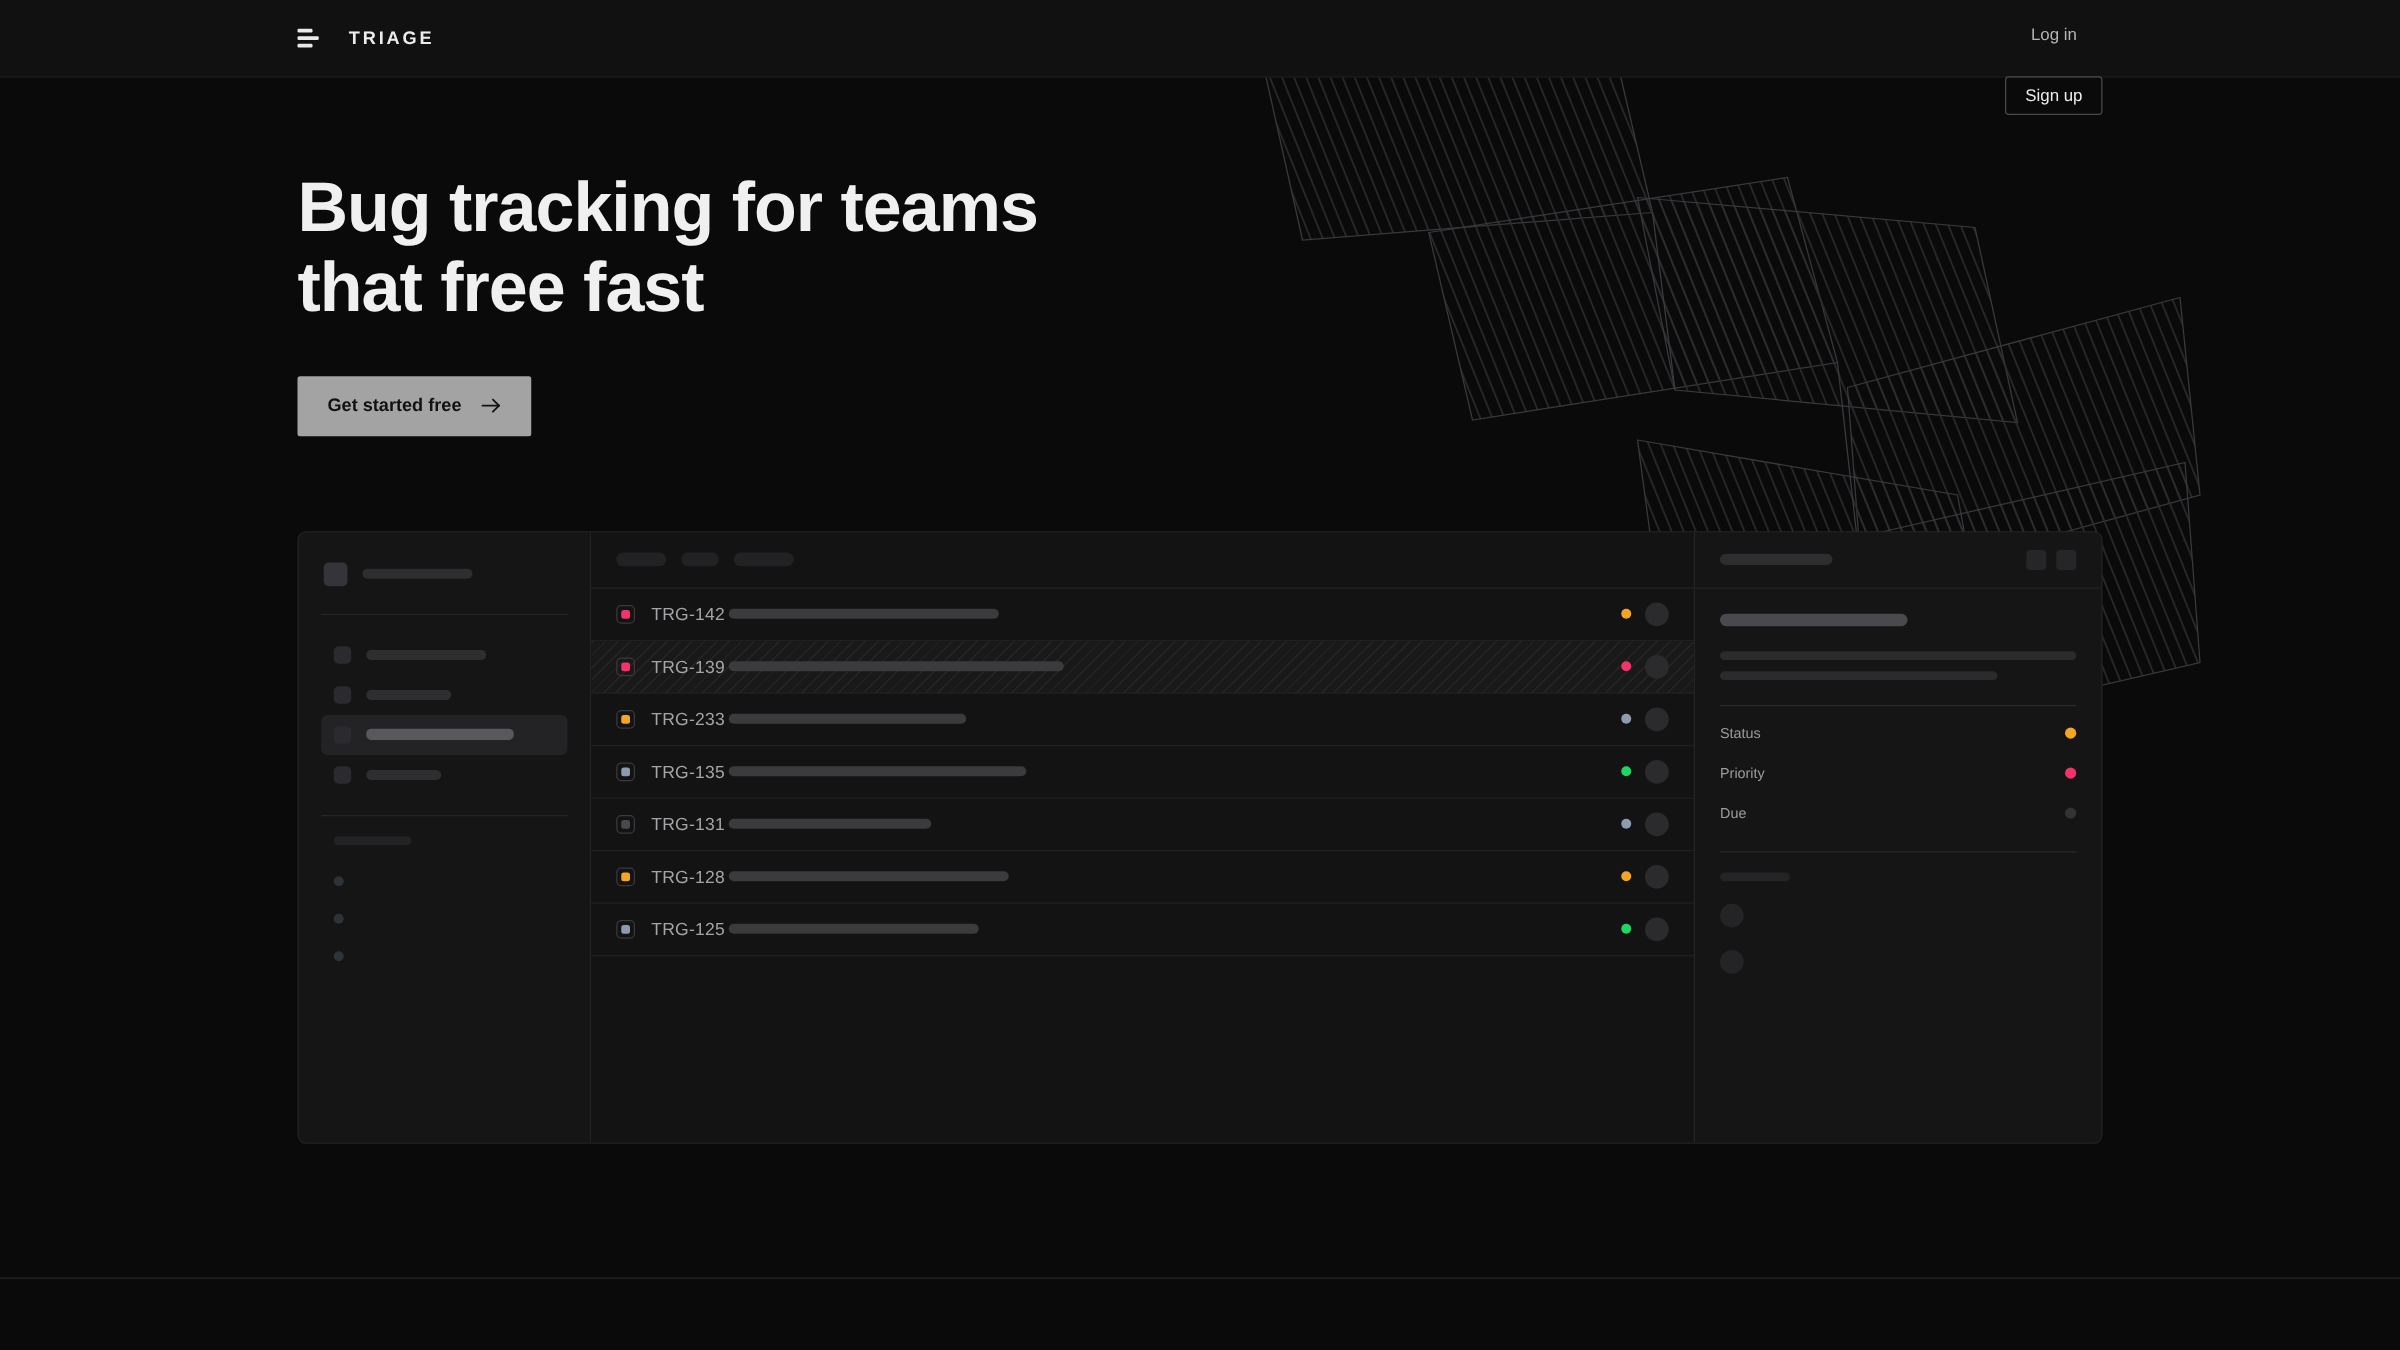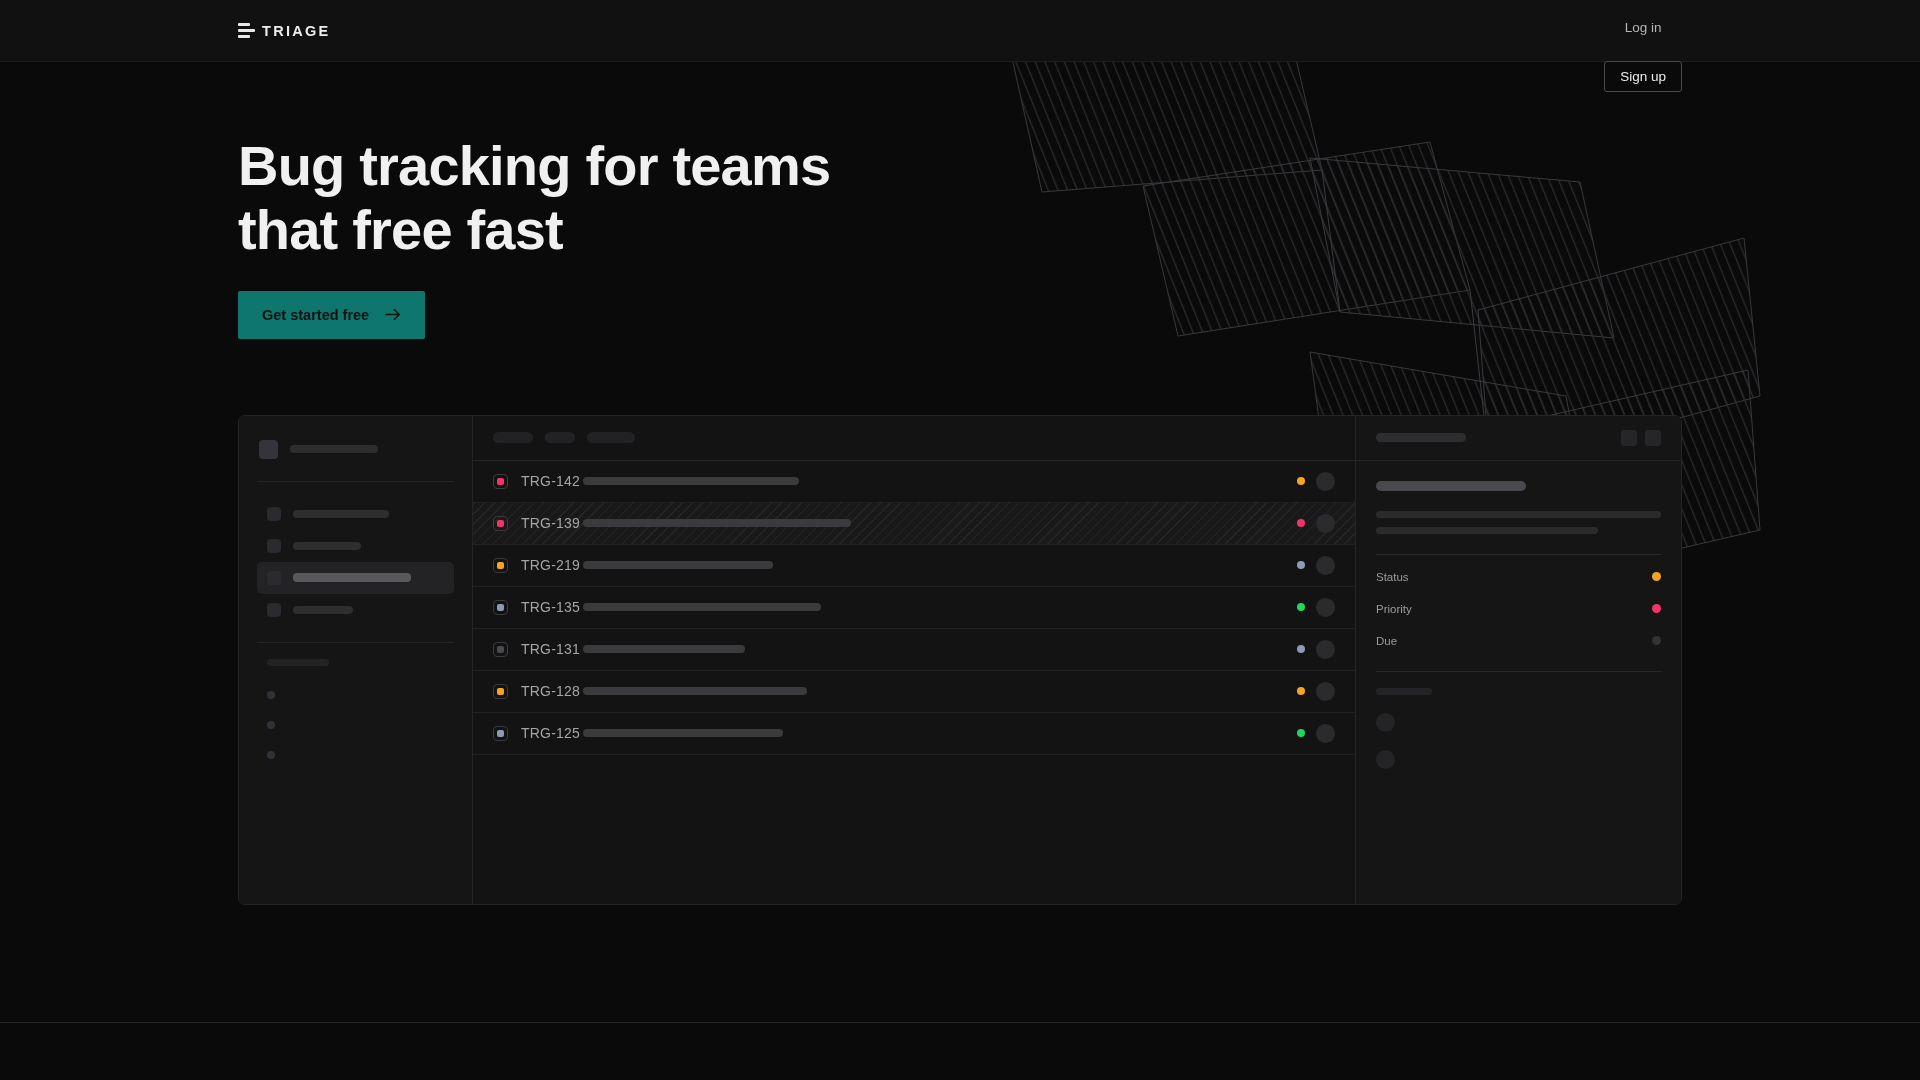--- a/index.html
+++ b/index.html
@@ -39,21 +39,21 @@
     background: #111112;
     border-bottom: 1px solid #1c1c1e;
     display: flex;
     align-items: center;
     padding: 0 238px;
   }
 
   .brand {
     display: flex;
     align-items: center;
-    gap: 7px;
+    gap: 24px;
     cursor: pointer;
   }
   .brand-mark {
     display: flex;
     flex-direction: column;
     gap: 3px;
     width: 17px;
   }
   .brand-mark i {
     display: block;
@@ -119,25 +119,25 @@
   }
   .hero-sub {
     margin-top: 32px;
     font-size: 16px;
     line-height: 1.62;
     color: #9a9a9d;
     max-width: 480px;
     white-space: pre-line;
   }
   .cta-btn {
-    margin-top: 28px;
+    margin-top: 38px;
     display: inline-flex;
     align-items: center;
     gap: 16px;
-    background: #0f766e;
+    background: #a3a3a3;
     color: #111112;
     border: none;
     border-radius: 2px;
     padding: 16px 24px;
     font-size: 14.5px;
     font-weight: 600;
     cursor: pointer;
     font-family: inherit;
   }
   .cta-btn svg { display: block; }
@@ -480,21 +480,21 @@
             <span class="row-title" style="width:268px"></span>
             <span class="row-right">
               <span class="status-dot" style="background:#f3336a"></span>
               <span class="avatar-circle"></span>
             </span>
           </div>
           <div class="row">
             <span class="prio-badge">
               <span class="prio-dot" style="background:#f5a524"></span>
             </span>
-            <span class="row-id">TRG-219</span>
+            <span class="row-id">TRG-233</span>
             <span class="row-title" style="width:190px"></span>
             <span class="row-right">
               <span class="status-dot" style="background:#8c9bb0"></span>
               <span class="avatar-circle"></span>
             </span>
           </div>
           <div class="row">
             <span class="prio-badge">
               <span class="prio-dot" style="background:#8c9bb0"></span>
             </span>

